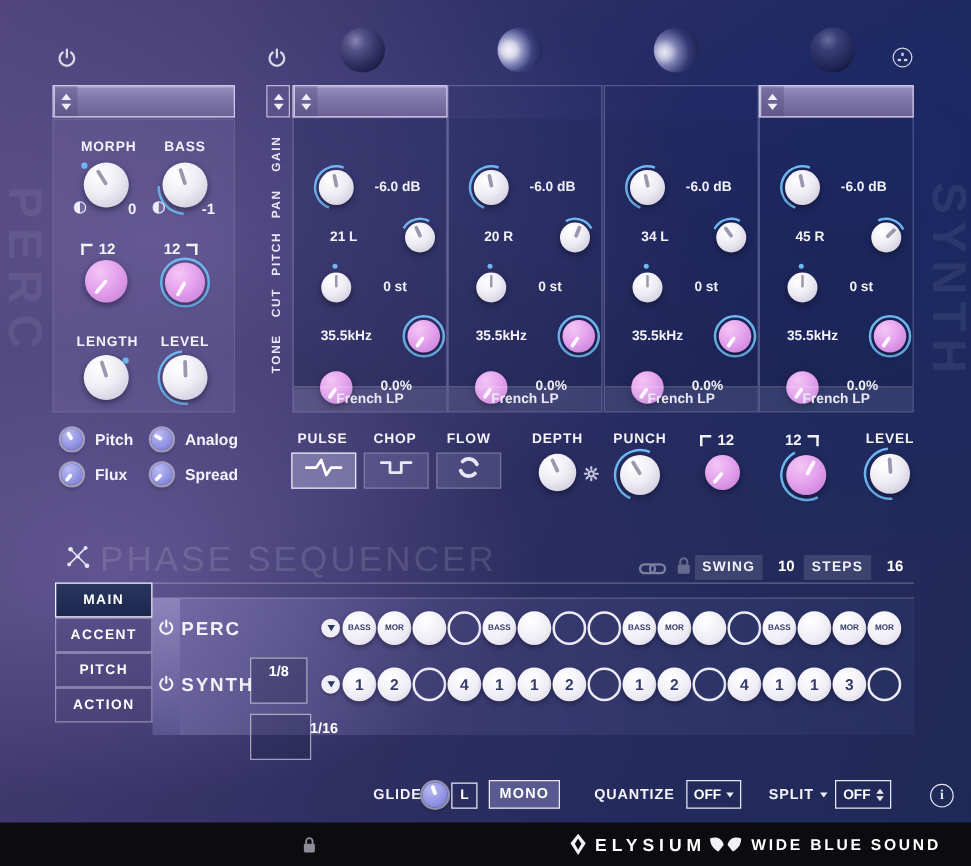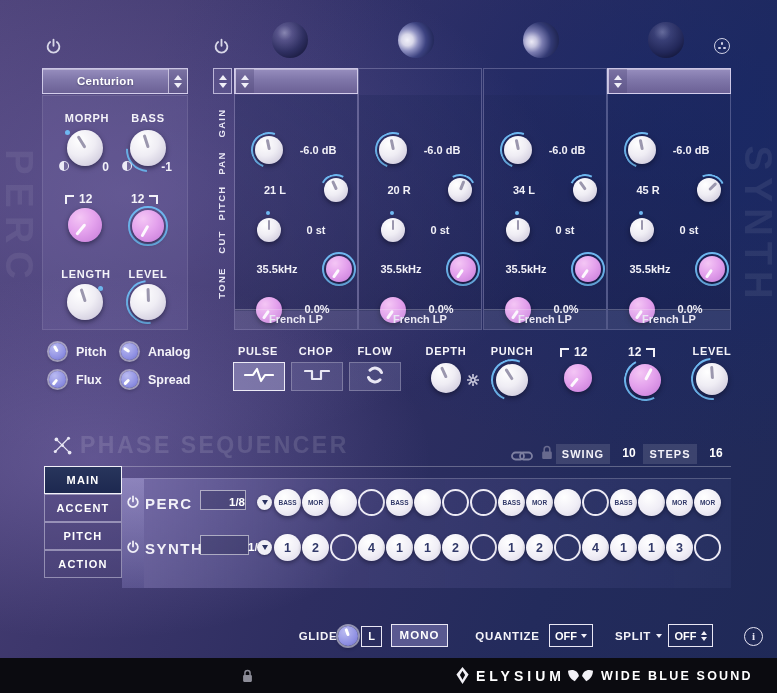--- a/index.html
+++ b/index.html
@@ -69,30 +69,30 @@
     font-size:11px; font-weight:bold; color:#eae8f4; background:rgba(235,232,250,.10); border-top:1px solid rgba(255,255,255,.18); }
   .vlabel { position:absolute; width:46px; height:12px; font-size:9.5px; font-weight:bold; letter-spacing:1.3px;
     color:#e9e7f5; text-align:center; transform:rotate(-90deg); }
 
   
   .mode-btn { position:absolute; top:362px; width:52px; height:29px; display:flex; align-items:center; justify-content:center;
     background:rgba(170,165,215,.20); border:1px solid rgba(255,255,255,.25); }
   .mode-btn.selected { background:rgba(205,200,242,.38); border:1.5px solid #eceaf6; }
 
   
-  .seq-title { font-size:23px; font-weight:bold; letter-spacing:2.5px; color:rgba(255,255,255,.12); }
+  .seq-title { font-size:28px; font-weight:normal; letter-spacing:2.5px; color:rgba(255,255,255,.12); }
   .seq-tab { position:absolute; left:44px; width:78px; height:28px; display:flex; align-items:center; justify-content:center;
     font-size:11px; font-weight:bold; letter-spacing:1.2px; color:#fff;
     background:rgba(82,72,124,.22); border:1px solid rgba(235,232,248,.45); }
   .seq-tab.selected { background:linear-gradient(180deg,#28355c,#1d2850); border:1.5px solid #f2f1f8; }
   .hdr-btn { position:absolute; top:444px; width:54px; height:20px; line-height:20px; text-align:center;
     font-size:11px; font-weight:bold; letter-spacing:1px; color:#f2f1f8; background:rgba(255,255,255,.12); }
   .hdr-val { position:absolute; top:446px; width:30px; font-size:12px; font-weight:bold; text-align:center; color:#fff; }
-  .rate-box { position:absolute; width:46px; height:20px; line-height:22px; text-align:right; font-size:11.5px; font-weight:bold;
-    color:#fff; border:1px solid rgba(255,255,255,.55); background:rgba(20,25,55,.25); }
+  .rate-box { position:absolute; width:46px; height:37px; line-height:22px; text-align:center; font-size:11.5px; font-weight:bold;
+    color:#fff; border:1px solid rgba(255,255,255,.55); background:rgba(20,25,55,.25);margin-top:36px; }
   .row-dd { position:absolute; width:15px; height:15px; border-radius:50%; background:#f0eff6;
     display:flex; align-items:center; justify-content:center; box-shadow:0 1px 3px rgba(8,8,25,.4); }
   .row-dd i { width:0; height:0; border-left:3.5px solid transparent; border-right:3.5px solid transparent; border-top:5px solid #2c3462; }
   .step { position:absolute; top:0; width:27px; height:27px; border-radius:50%; display:flex; align-items:center; justify-content:center; }
   .step.on { background:radial-gradient(circle at 38% 30%, #ffffff 0%, #f0eef6 55%, #d9d5e5 100%); box-shadow:0 2px 4px rgba(8,8,25,.4); }
   .step.off { border:2px solid #edebf5; background:transparent; }
   .step-label { font-weight:bold; color:#323a6a; letter-spacing:0; }
 
   
   .box-btn { position:absolute; border:1.5px solid #e9e7f4; color:#fff; font-weight:bold; text-align:center; }
@@ -127,21 +127,20 @@
   <span class="orb" style="left:523px;background:radial-gradient(circle at 24% 55%, #eceaf6 0%, #c3c2de 16%, #7a7cb0 32%, #333a74 58%, #101538 100%);"></span>
   <span class="orb" style="left:648px;background:radial-gradient(circle at 40% 28%, rgba(172,172,212,.5) 0%, rgba(92,92,142,.42) 25%, rgba(36,40,88,.8) 60%, rgba(8,10,35,.95) 100%);"></span>
 
   <span class="abs" style="left:714px;top:38px;width:16px;height:16px;border:1.5px solid #cfd0e4;border-radius:50%;">
     <i class="abs" style="left:5.5px;top:3px;width:2.5px;height:2.5px;background:#cfd0e4;border-radius:50%"></i>
     <i class="abs" style="left:3px;top:7.5px;width:2.5px;height:2.5px;background:#cfd0e4;border-radius:50%"></i>
     <i class="abs" style="left:8px;top:7.5px;width:2.5px;height:2.5px;background:#cfd0e4;border-radius:50%"></i>
   </span>
 
   <div class="dd" style="left:42px;top:68px;width:146px;">
-    <span class="dd-name">Centurion</span>
     <span class="dd-spin">
         <i class="tri up"></i>
         <i class="tri down"></i>
       </span>
   </div>
 
   <div class="perc-body">
     <div class="lbl abs" style="left:14px;top:16px;width:60px;">MORPH</div>
     <div class="lbl abs" style="left:75px;top:16px;width:60px;">BASS</div>
     <span class="dot" style="left:22px;top:34px;"></span>

